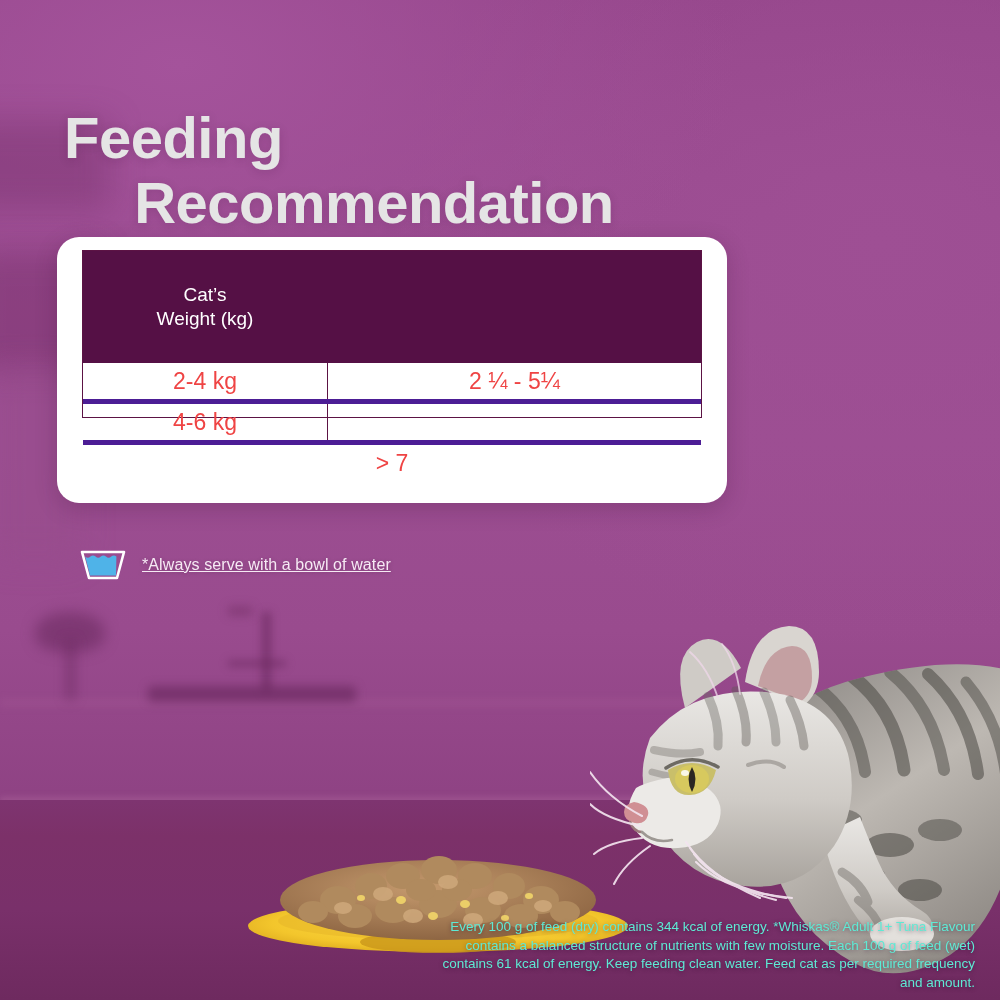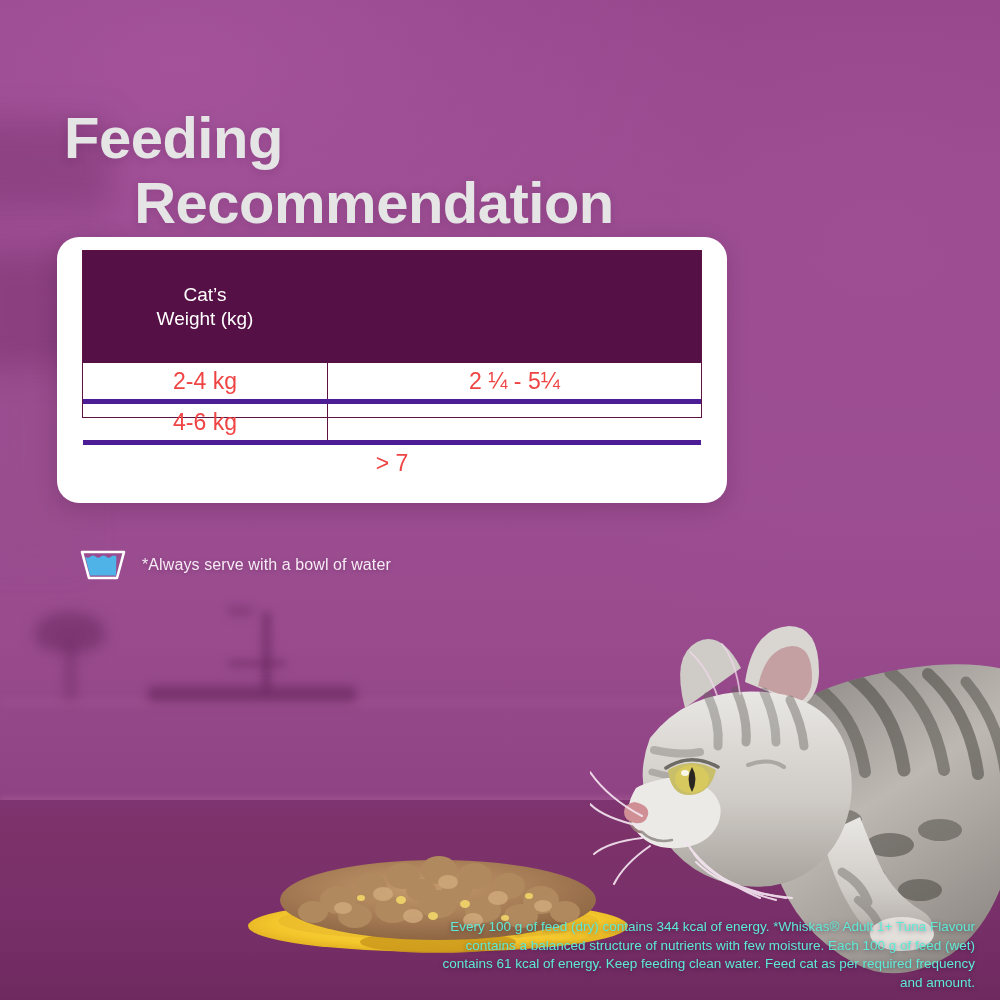--- a/index.html
+++ b/index.html
@@ -92,20 +92,21 @@
 
   
   .note{
     position:absolute;left:78px;top:548px;display:flex;align-items:center;gap:14px;
   }
   .bowl-icon{position:relative;width:50px;height:33px;}
   .bowl-icon svg{display:block;}
   .note-text{
     color:#f6eaf4;font-size:16px;font-weight:400;letter-spacing:.1px;
     text-shadow:0 1px 4px rgba(60,15,55,.25);
+    text-decoration:underline;
   }
 
   
   .cat{position:absolute;left:590px;top:590px;width:430px;height:390px;}
   .cat svg{display:block;}
 
   
   .plate{position:absolute;left:243px;top:838px;width:390px;height:118px;}
   .plate svg{display:block;}
 

